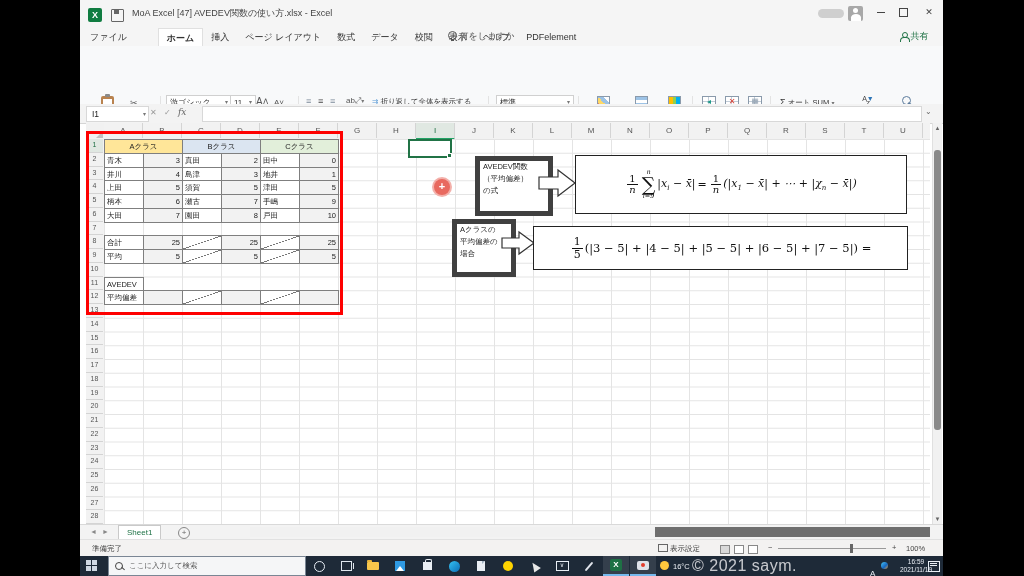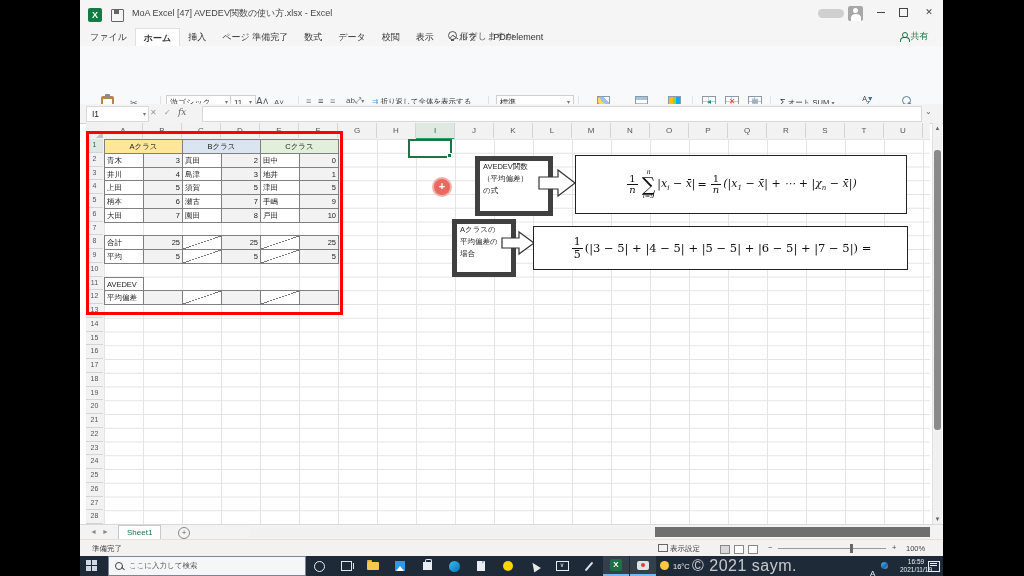--- a/index.html
+++ b/index.html
@@ -19,21 +19,21 @@
   .avatar:before{content:"";position:absolute;left:5px;top:2px;width:5px;height:5px;border-radius:50%;background:#fff;}
   .avatar:after{content:"";position:absolute;left:2.5px;top:8px;width:10px;height:7px;border-radius:50% 50% 0 0;background:#fff;}
   .winbtn{position:absolute;top:0;width:22px;height:24px;text-align:center;line-height:24px;font-size:9px;color:#444;}
   .minbar{display:inline-block;width:8px;height:1px;background:#444;vertical-align:middle;}
   .restore{display:inline-block;width:7px;height:7px;border:1px solid #444;vertical-align:middle;position:relative;background:#f5f5f5;}
   .restore:before{content:"";position:absolute;left:1px;top:-3px;width:7px;height:7px;border:1px solid #444;z-index:-1;}
   
   .tabrow{position:absolute;left:0;top:28px;width:100%;height:18px;background:#f5f5f5;border-bottom:1px solid #e4e4e4;}
   .mtabs{position:absolute;left:2px;top:0;height:18px;display:flex;align-items:center;}
   .mtab{padding:0 8px;font-size:9px;line-height:18px;color:#333;white-space:nowrap;}
-  .mtab.active{font-weight:bold;background:#fff;border:1px solid #e0e0e0;border-bottom:none;}
+  .mtab.active{font-weight:bold;background:#fff;border:1px solid #e0e0e0;border-bottom:none;margin-left:23px;}
   .bulb{display:inline-block;width:7px;height:7px;border:1px solid #555;border-radius:50%;position:relative;vertical-align:-1px;}
   .bulb:after{content:"";position:absolute;left:2px;top:7px;width:3px;height:2px;background:#555;}
   .share-person{display:inline-block;width:8px;height:8px;position:relative;vertical-align:-1px;}
   .share-person:before{content:"";position:absolute;left:2px;top:0;width:4px;height:4px;border:1px solid #217346;border-radius:50%;}
   .share-person:after{content:"";position:absolute;left:0;top:5px;width:8px;height:4px;border:1px solid #217346;border-bottom:none;border-radius:4px 4px 0 0;}
   
   .ribbon{position:absolute;left:0;top:46px;width:100%;height:58px;background:#f8f9fa;border-bottom:1px solid #e1e1e1;font-size:8px;}
   .gdiv{position:absolute;top:50px;width:1px;height:46px;background:#e3e3e3;}
   .glabel{position:absolute;top:93px;font-size:7px;color:#777;text-align:center;white-space:nowrap;}
   .launcher{position:absolute;top:93px;width:6px;height:6px;border-right:1px solid #999;border-bottom:1px solid #999;}
@@ -159,21 +159,21 @@
       <div class="winbtn" style="left:790px;"><span class="minbar"></span></div>
       <div class="winbtn" style="left:812px;"><span class="restore"></span></div>
       <div class="winbtn" style="left:838px;">✕</div>
     </div>
 
     <div class="tabrow">
       <div class="mtabs">
           <div class="mtab">ファイル</div>
           <div class="mtab active">ホーム</div>
           <div class="mtab">挿入</div>
-          <div class="mtab">ページ 準備完了</div>
+          <div class="mtab">ページ レイアウト</div>
           <div class="mtab">数式</div>
           <div class="mtab">データ</div>
           <div class="mtab">校閲</div>
           <div class="mtab">表示</div>
           <div class="mtab">ヘルプ</div>
           <div class="mtab">PDFelement</div>
         </div>
       <div class="abs" style="left:368px;top:2px;font-size:9px;color:#555;">
         <span class="bulb"></span>
         <span>何をしますか</span>

